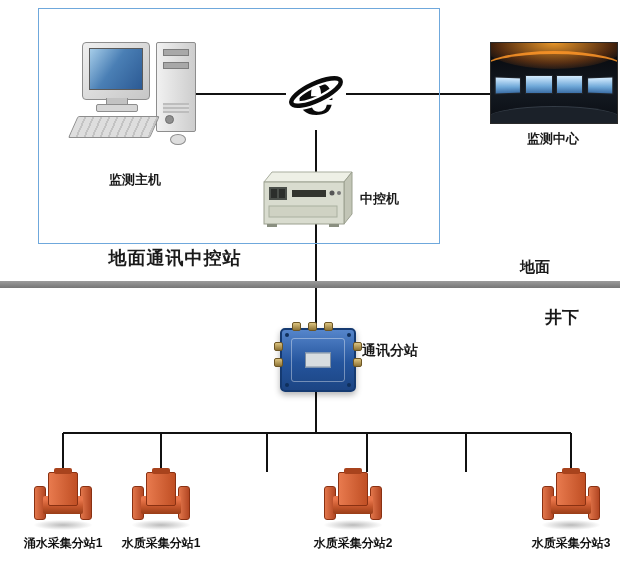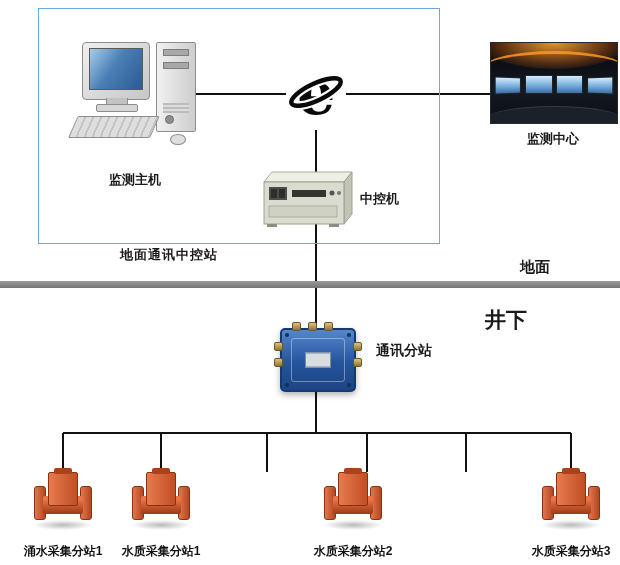--- a/index.html
+++ b/index.html
@@ -7,21 +7,21 @@
     position:relative; width:620px; height:565px; background:#ffffff;
     font-family:"Liberation Sans","DejaVu Sans",sans-serif; color:#1a1a1a;
     overflow:hidden;
   }
   .wires { position:absolute; left:0; top:0; z-index:0; }
   .lbl { position:absolute; z-index:3; font-weight:bold; color:#1a1a1a; text-align:center; white-space:nowrap; }
 
   
   .station-box { position:absolute; left:38px; top:8px; width:400px; height:234px;
     border:1px solid #6fa8dc; z-index:1; background:transparent; }
-  .station-box-label { left:94px; top:246px; width:150px; font-size:13px; letter-spacing:1px; }
+  .station-box-label { left:100px; top:246px; width:150px; font-size:18px; letter-spacing:1px; }
 
   
   .pc { position:absolute; left:68px; top:38px; width:135px; height:112px; z-index:2; }
   .pc-monitor { position:absolute; left:14px; top:4px; width:66px; height:56px;
     background:linear-gradient(135deg,#efefef,#c6c6c6); border:1px solid #8d8d8d; border-radius:4px; }
   .pc-screen { position:absolute; left:6px; top:5px; right:6px; bottom:9px;
     background:linear-gradient(125deg,#a6cde9 0%,#4a7fb5 45%,#2c5a94 100%); border:1px solid #5a5a5a; }
   .pc-stand { position:absolute; left:38px; top:60px; width:20px; height:6px; background:#c2c2c2; border:1px solid #8d8d8d; border-top:none; }
   .pc-base { position:absolute; left:28px; top:66px; width:40px; height:6px; background:#d6d6d6; border:1px solid #8d8d8d; border-radius:2px; }
   .pc-tower { position:absolute; left:88px; top:4px; width:38px; height:88px;
@@ -55,58 +55,58 @@
   .center-label { left:498px; top:130px; width:110px; font-size:13px; }
 
   
   .rack { position:absolute; left:262px; top:166px; width:92px; height:62px; z-index:2; }
   .controller-label { left:360px; top:190px; width:60px; font-size:13px; text-align:left; }
 
   
   .divider-bar { position:absolute; left:0; top:281px; width:620px; height:7px;
     background:linear-gradient(180deg,#9b9b9b,#767676); z-index:2; }
   .surface-label { left:510px; top:258px; width:50px; font-size:15px; }
-  .underground-label { left:481px; top:306px; width:50px; font-size:21px; }
+  .underground-label { left:537px; top:306px; width:50px; font-size:17px; }
 
   
   .junction { position:absolute; left:280px; top:328px; width:72px; height:60px; z-index:2;
     background:linear-gradient(180deg,#5585cb,#24549c 55%,#1c4584); border:2px solid #153a71; border-radius:5px;
     box-shadow:0 3px 6px rgba(0,0,0,.3); }
   .junction-plate { position:absolute; left:9px; right:9px; top:8px; bottom:8px; border:1px solid rgba(255,255,255,.38); border-radius:3px; }
   .junction-tag { position:absolute; left:50%; top:50%; transform:translate(-50%,-50%); width:24px; height:13px;
     background:#d7dde0; border:1px solid #7d8da0; }
   .gland { position:absolute; width:7px; height:7px; border-radius:2px;
     background:linear-gradient(180deg,#dcc480,#8f7436); border:1px solid #6d5624; }
   .gland.t1 { top:-8px; left:10px; } .gland.t2 { top:-8px; left:26px; }
   .gland.t3 { top:-8px; left:42px; }
   .gland.l1 { left:-8px; top:12px; } .gland.l2 { left:-8px; top:28px; }
   .gland.r1 { right:-8px; top:12px; } .gland.r2 { right:-8px; top:28px; }
   .bolt { position:absolute; width:4px; height:4px; border-radius:50%; background:#10305c; }
   .bolt.b1 { left:3px; top:3px; } .bolt.b2 { right:3px; top:3px; }
   .bolt.b3 { left:3px; bottom:3px; } .bolt.b4 { right:3px; bottom:3px; }
-  .substation-label { left:362px; top:342px; width:70px; font-size:14px; text-align:right; }
+  .substation-label { left:362px; top:342px; width:70px; font-size:14px; text-align:left; }
 
   
   .device-col { position:absolute; top:468px; width:96px; z-index:2; }
   .device-col.p1 { left:15px; }  .device-col.p2 { left:113px; }
   .device-col.p3 { left:219px; } .device-col.p4 { left:305px; }
   .device-col.p5 { left:418px; } .device-col.p6 { left:523px; }
   .flowmeter { position:relative; width:58px; height:58px; margin:0 auto; }
   .fm-shadow { position:absolute; left:0; right:0; bottom:-4px; height:10px;
     background:radial-gradient(ellipse at center, rgba(60,60,60,.35), transparent 72%); }
   .fm-flange { position:absolute; bottom:6px; width:10px; height:32px;
     background:linear-gradient(90deg,#e2764b,#b34723); border:1px solid #8a3112; border-radius:3px; }
   .fm-flange.left { left:0; } .fm-flange.right { right:0; }
   .fm-pipe { position:absolute; left:9px; right:9px; bottom:12px; height:18px;
     background:linear-gradient(180deg,#e8754a 20%,#c3552b 60%,#993d17); border-radius:2px; }
   .fm-body { position:absolute; left:50%; transform:translateX(-50%); top:4px; width:28px; height:32px;
     background:linear-gradient(90deg,#e87a4e,#c04f24); border:1px solid #8a3112; border-radius:2px; }
   .fm-cap { position:absolute; left:50%; transform:translateX(-50%); top:0; width:18px; height:6px;
     background:#a8431d; border-radius:2px; }
-  .device-label { margin-top:17px; font-size:12px; font-weight:bold; text-align:center; color:#111; white-space:nowrap; }
+  .device-label { margin-top:9px; font-size:12px; font-weight:bold; text-align:center; color:#111; white-space:nowrap; }
 </style>
 </head>
 <body>
 
 <div class="canvas">
 
   <svg class="wires" width="620" height="565" viewBox="0 0 620 565">
     <g stroke="#111111" stroke-width="2" fill="none">
       <line x1="185" y1="94" x2="492" y2="94"></line>
       <line x1="316" y1="94" x2="316" y2="176"></line>

